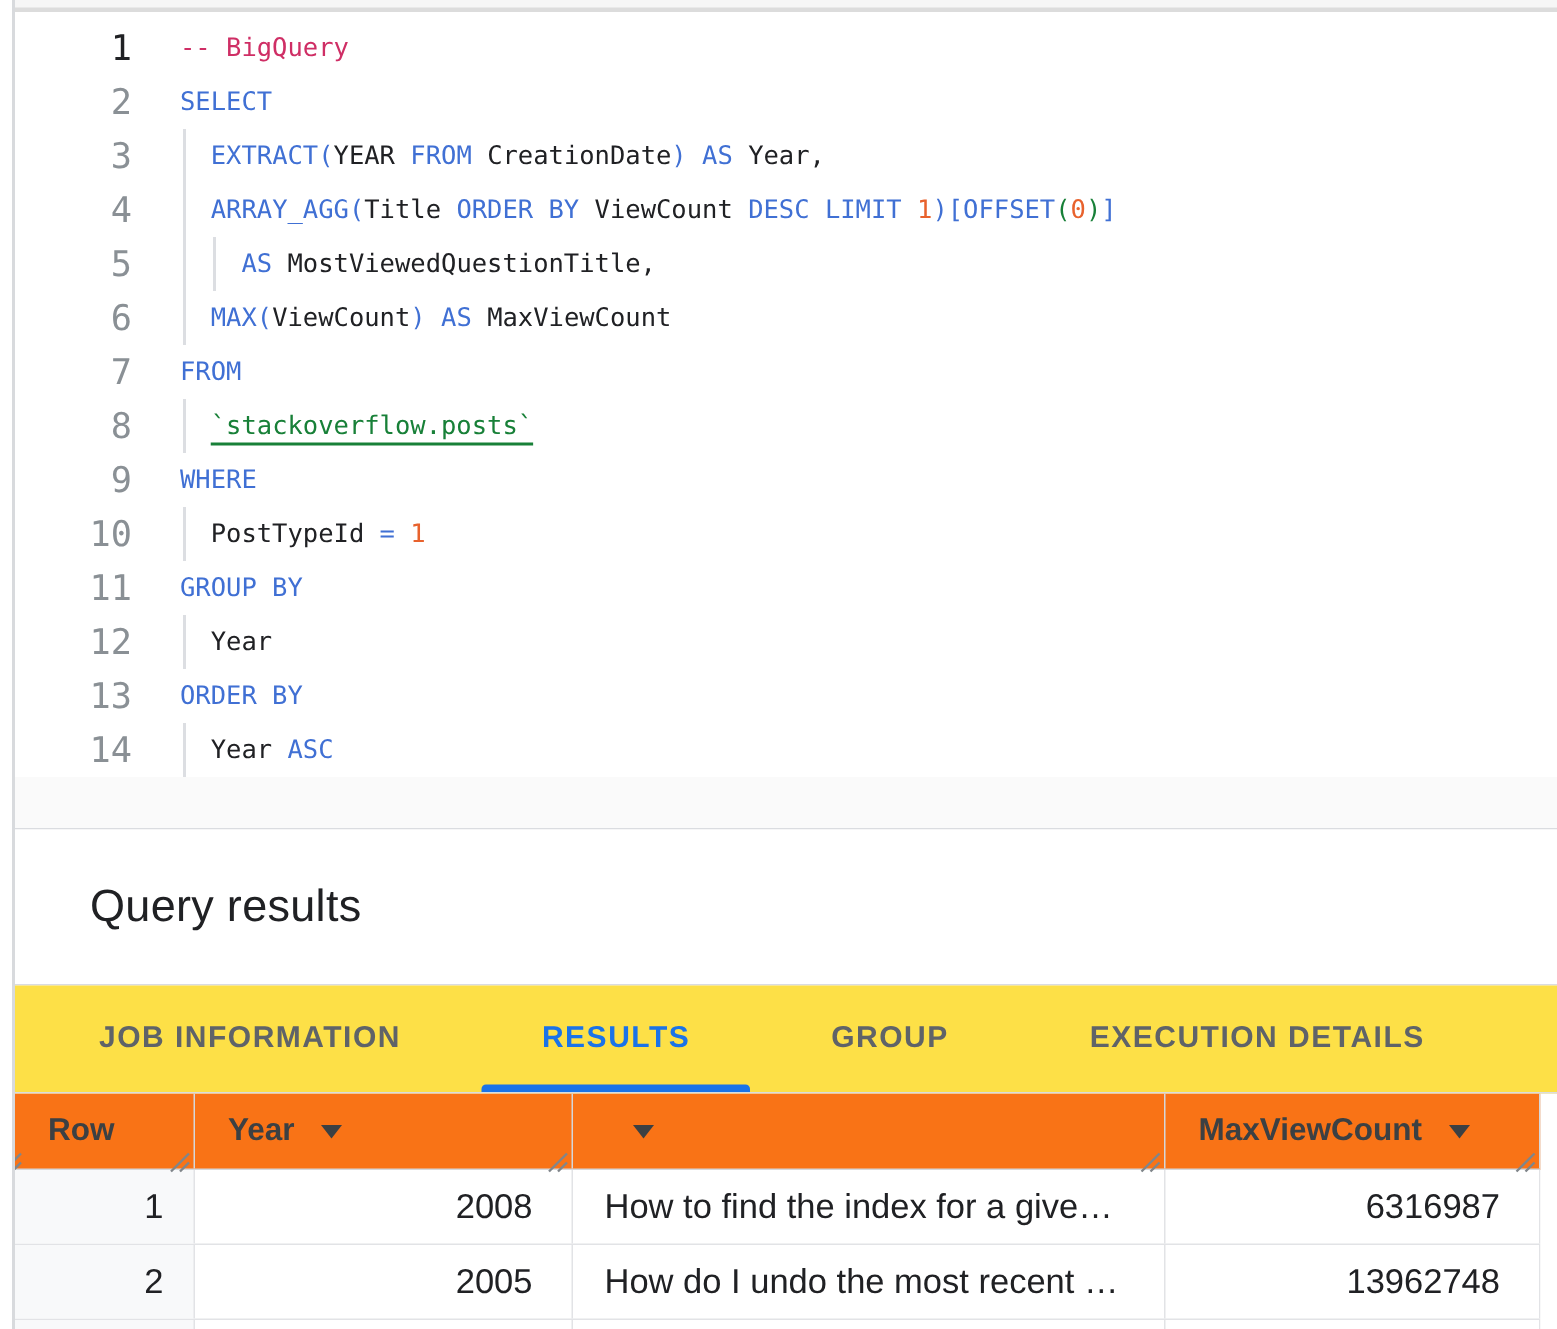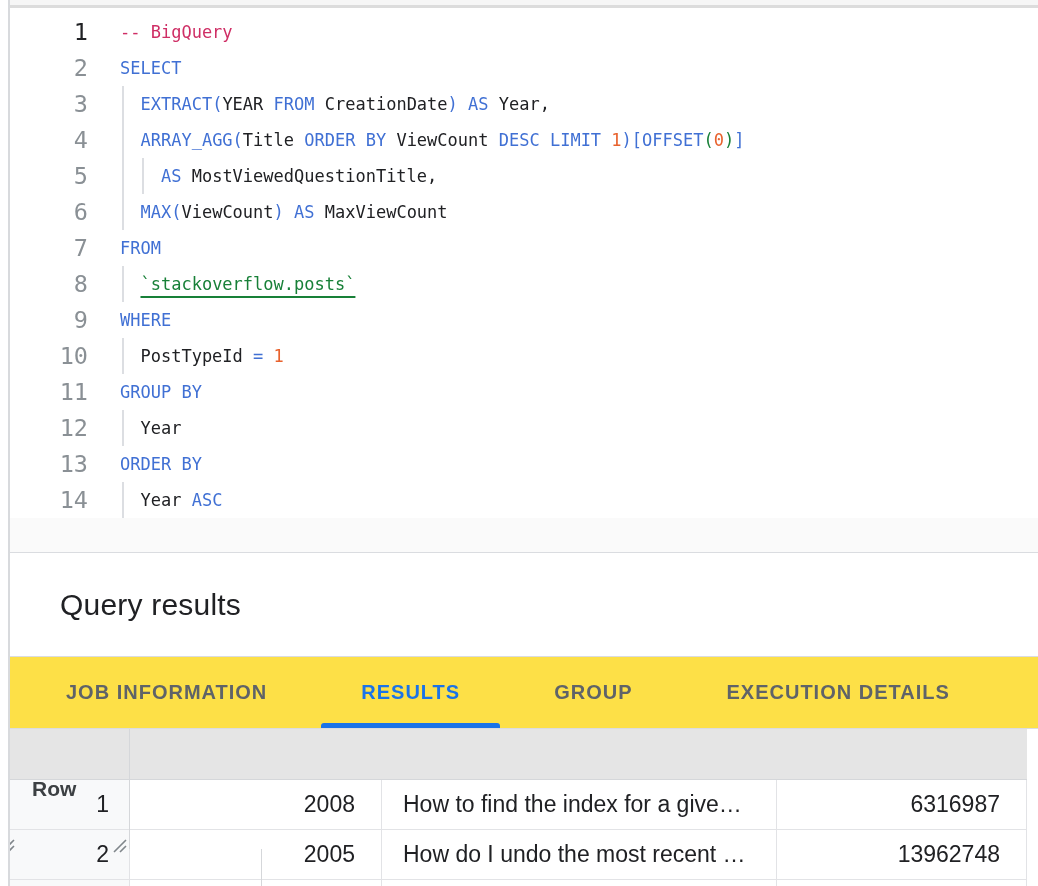--- a/index.html
+++ b/index.html
@@ -40,21 +40,21 @@
           padding-left:16px; gap:14px; overflow:hidden; background:#fde047; }
   .tab { position:relative; display:flex; align-items:center; justify-content:center;
          padding:0 40px; font-size:20px; font-weight:700; letter-spacing:1px;
          color:#5f6368; white-space:nowrap; cursor:pointer; }
   .tab.active { color:var(--accent); }
   .tab-indicator { position:absolute; left:0; right:0; bottom:0; height:5px;
                    background:var(--accent); border-radius:3px 3px 0 0; }
 
   
   .rtable { position:absolute; left:10px; top:729px; width:1017px; bottom:0; overflow:hidden; }
-  .thead { display:flex; height:51px; background:#e5e5e5; border-bottom:1px solid #d5d7da;flex-direction:column; }
+  .thead { display:flex; height:51px; background:#f97316; border-bottom:1px solid #d5d7da; }
   .th { position:relative; display:flex; align-items:center; padding-left:22px;
         border-right:1px solid #d5d7da; font-size:21px; font-weight:700; color:#3c4043; }
   .menu-arrow { width:0; height:0; border-left:7px solid transparent; border-right:7px solid transparent;
                 border-top:9px solid #3c4043; margin-left:18px; cursor:pointer; }
   .grip { position:absolute; right:2px; bottom:0; width:15px; height:15px; cursor:col-resize; }
   .grip.lead { right:auto; left:-10px; }
   .trow { display:flex; height:50px; border-bottom:1px solid #e2e3e6; background:#fff; }
   .td { display:flex; align-items:center; border-right:1px solid #e2e3e6;
         font-size:23px; color:#202124; overflow:hidden; white-space:nowrap; }
   .td.rownum { background:#f8f9fa; justify-content:flex-end; padding-right:20px; }

